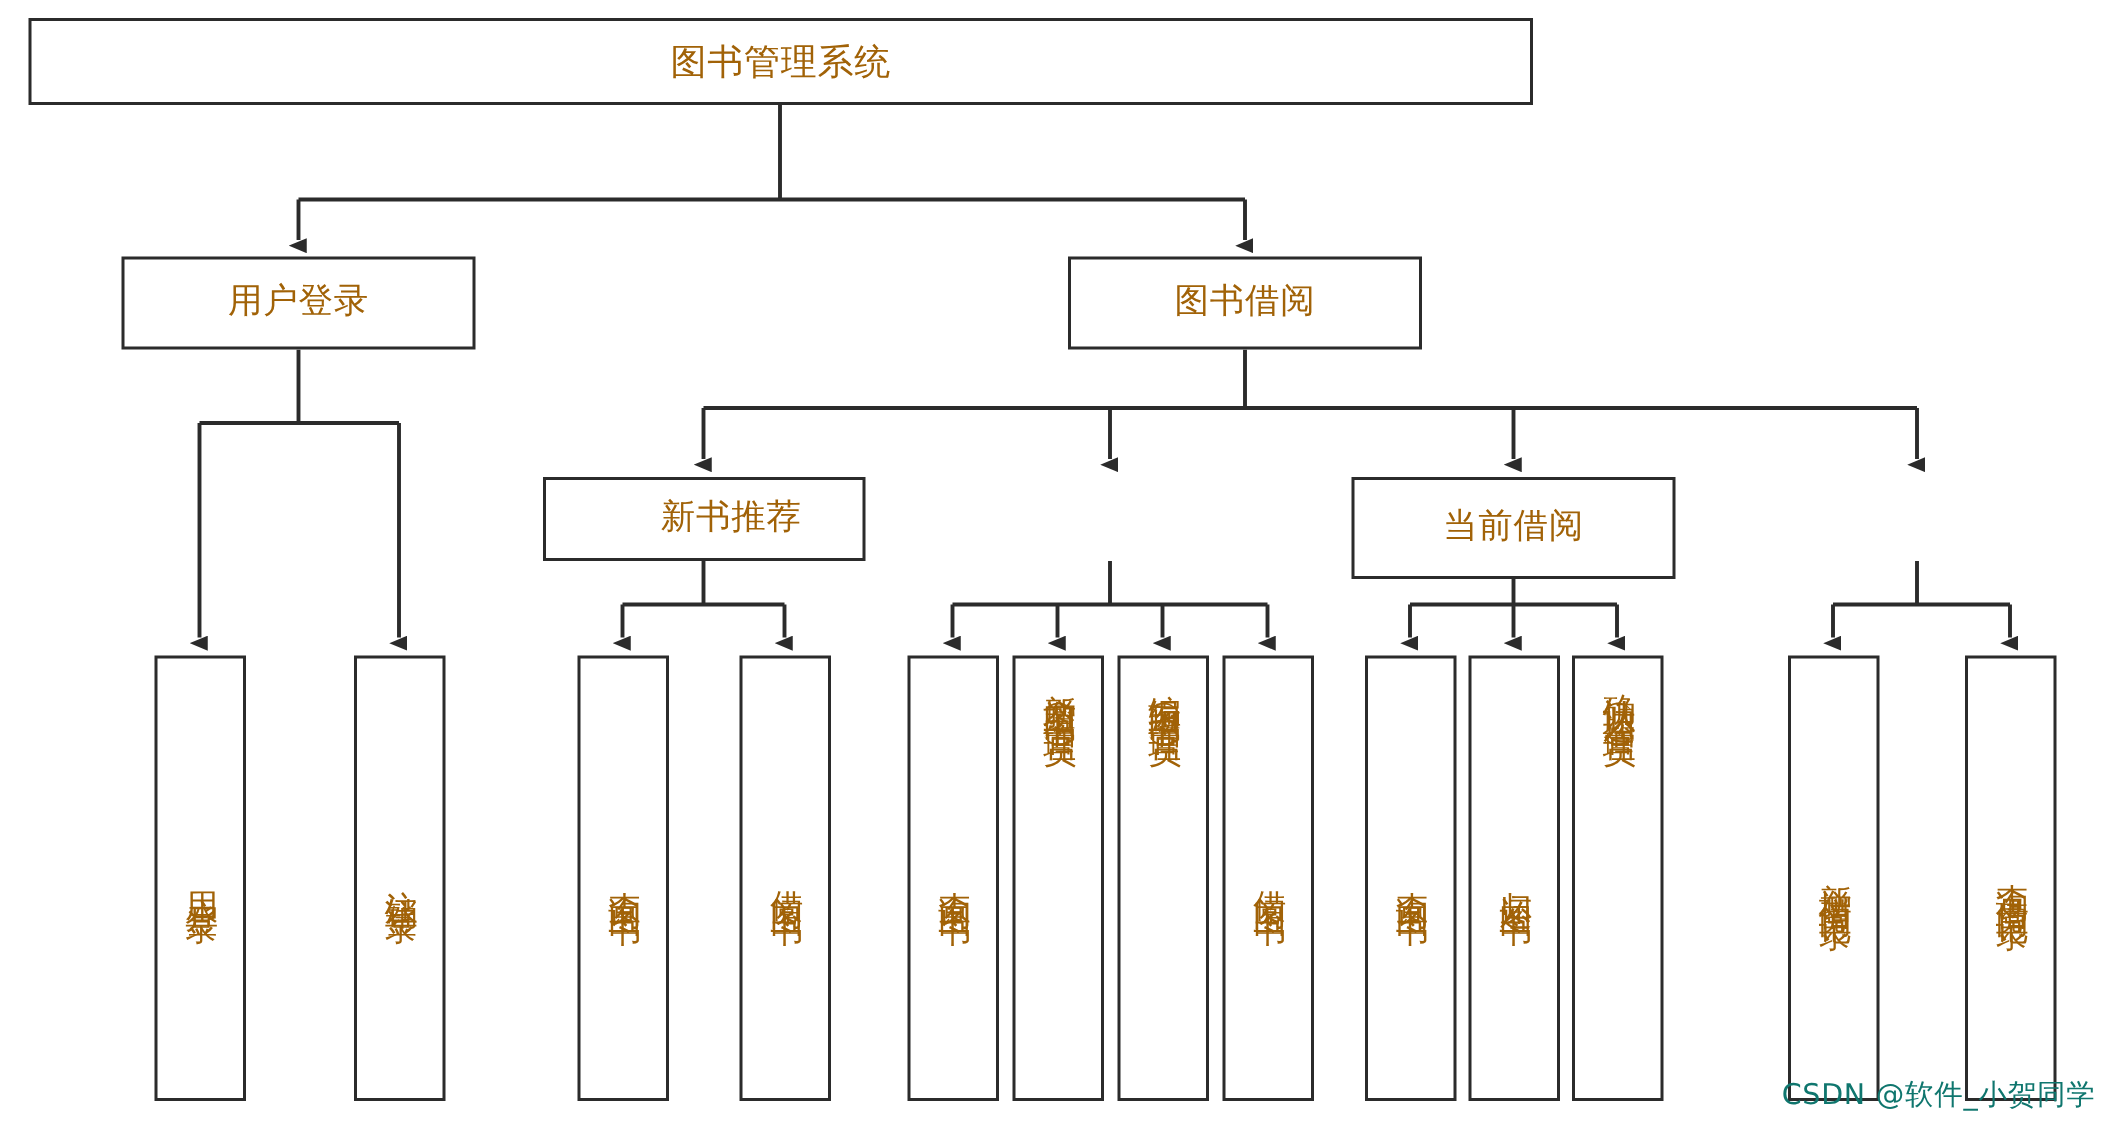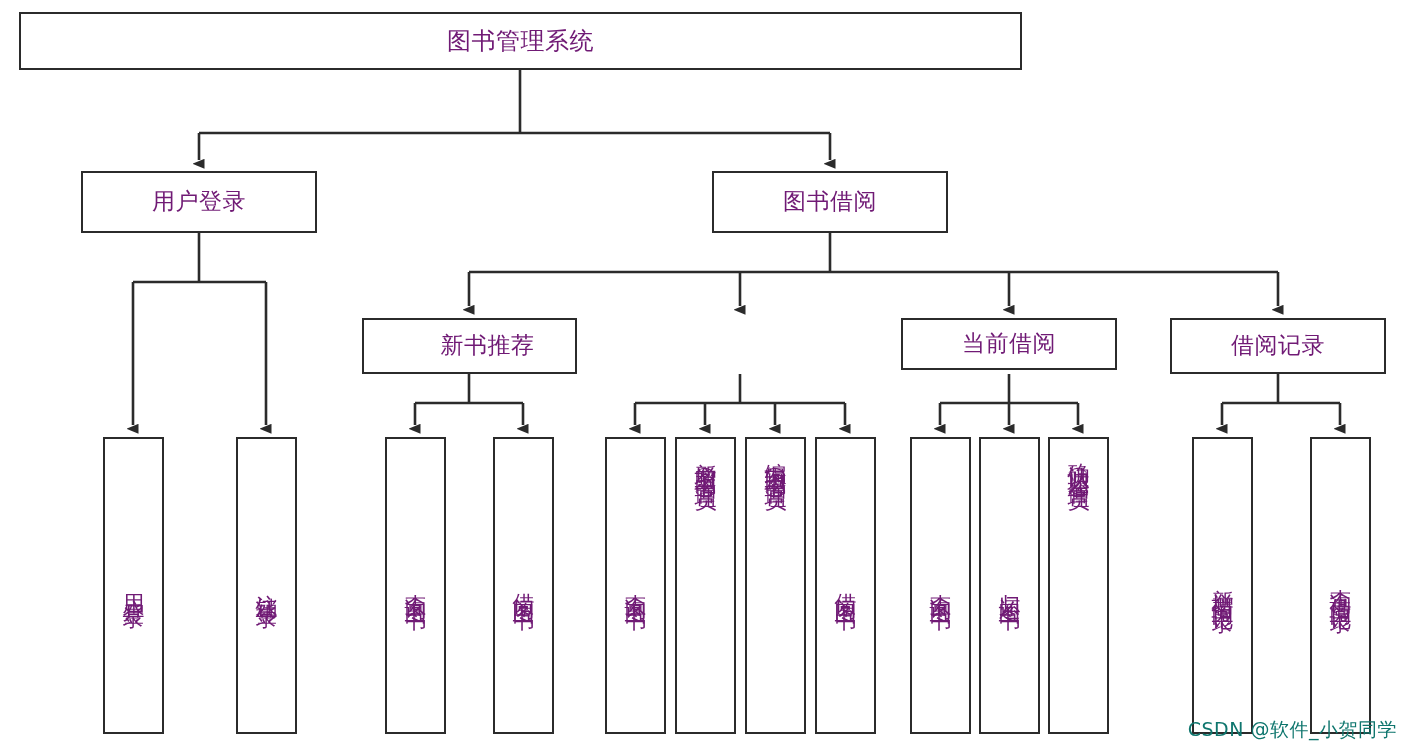--- a/index.html
+++ b/index.html
@@ -26,21 +26,21 @@
     pointer-events: none;
   }
   .node {
     position: absolute;
     box-sizing: border-box;
     border: 2.5px solid #2b2b2b;
     background: #ffffff;
     display: flex;
     align-items: center;
     justify-content: center;
-    color: #701a75;
+    color: #a16207;
   }
   .node .lbl {
     display: block;
     text-align: center;
     line-height: 1.12;
     white-space: pre;
   }
   
   .node.h .lbl {
     font-size: 23px;
@@ -141,25 +141,22 @@
   <div class="node h" style="left:81px; top:171px; width:236px; height:62px;">
     <span class="lbl">用户登录</span>
   </div>
   <div class="node h" style="left:712px; top:171px; width:236px; height:62px;">
     <span class="lbl">图书借阅</span>
   </div>
 
   <div class="node h" style="left:362px; top:318px; width:215px; height:56px;padding-left:36px;">
     <span class="lbl">新书推荐</span>
   </div>
-  <div class="node h" style="left:901px; top:318px; width:216px; height:52px;">
+  <div class="node h" style="left:901px; top:318px; width:216px; height:68px;">
     <span class="lbl">当前借阅</span>
-  </div>
-  <div class="node h" style="left:1170px; top:318px; width:216px; height:56px;">
-    <span class="lbl">借阅记录</span>
   </div>
 
   <div class="node v center" style="left:103px; top:437px; width:61px; height:297px;">
     <span class="lbl">用户登录</span>
   </div>
   <div class="node v center" style="left:236px; top:437px; width:61px; height:297px;">
     <span class="lbl">注销登录</span>
   </div>
 
   <div class="node v center" style="left:385px; top:437px; width:61px; height:297px;">

